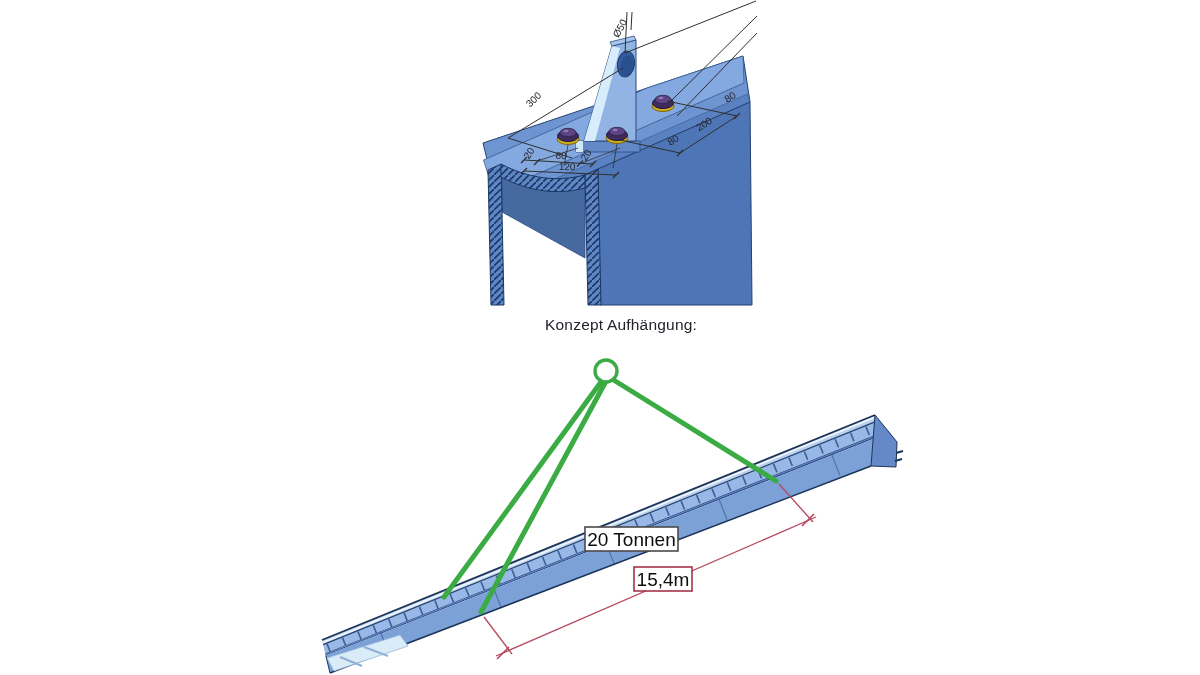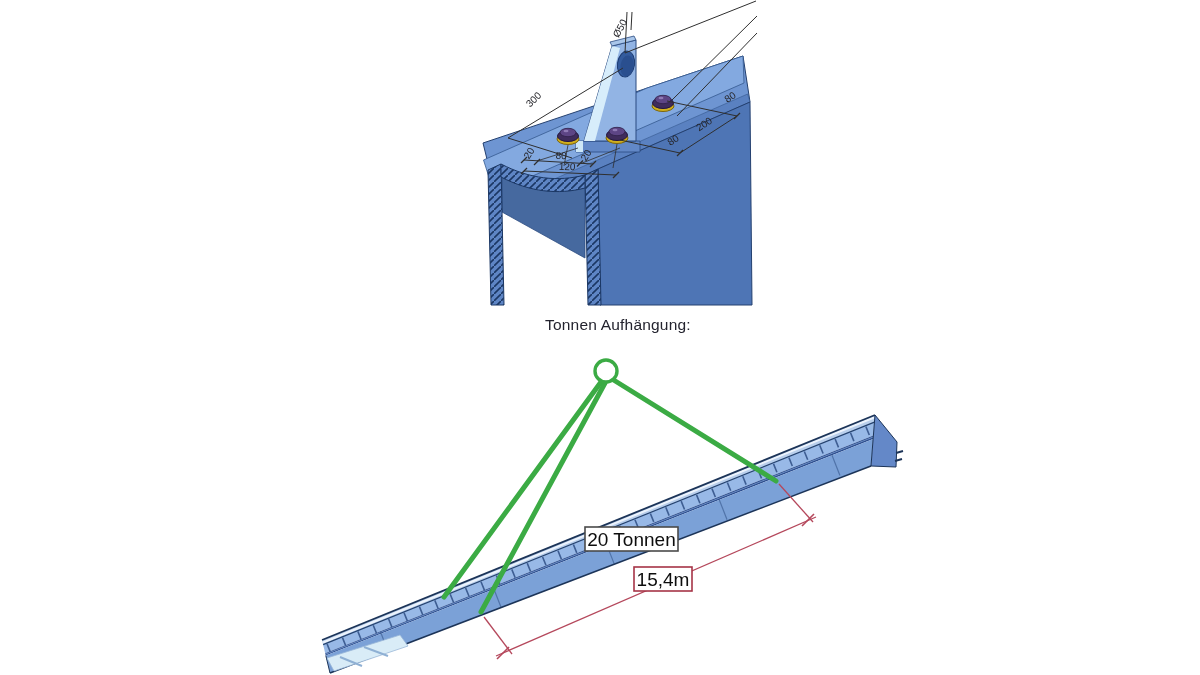--- a/index.html
+++ b/index.html
@@ -110,21 +110,21 @@
       <text class="dimtxt" text-anchor="middle" transform="translate(226,127) rotate(-33)">200</text>
       <text class="dimtxt" text-anchor="middle" transform="translate(195,143) rotate(-33)">80</text>
       <text class="dimtxt" text-anchor="middle" transform="translate(252,100) rotate(-33)">80</text>
       <text class="dimtxt" text-anchor="middle" transform="translate(52,155) rotate(-58)">20</text>
       <text class="dimtxt" text-anchor="middle" transform="translate(81,159) rotate(2)">80</text>
       <text class="dimtxt" text-anchor="middle" transform="translate(109,157) rotate(-58)">20</text>
       <text class="dimtxt" text-anchor="middle" transform="translate(87,170) rotate(2)">120</text>
     </g>
   </svg>
 
-  <div class="caption">Tonnen Aufhängung:</div>
+  <div class="caption">Konzept Aufhängung:</div>
 
   <svg id="fig-bottom" class="fig" width="630" height="325" viewBox="0 0 630 325">
 
     <g>
 
       <polygon points="22,290 575,65 574.4,72.1 23.1,294.6" fill="#b9cfec"></polygon>
       <line x1="23" y1="292.5" x2="574" y2="67.5" stroke="#ecf3fc" stroke-width="2"></line>
       <line x1="22" y1="290" x2="575" y2="65" stroke="#1c3458" stroke-width="1.8"></line>
 
       <polygon points="23.1,294.6 574.4,72.1 573.4,85.4 25.2,303.2" fill="#98b9e7"></polygon>

